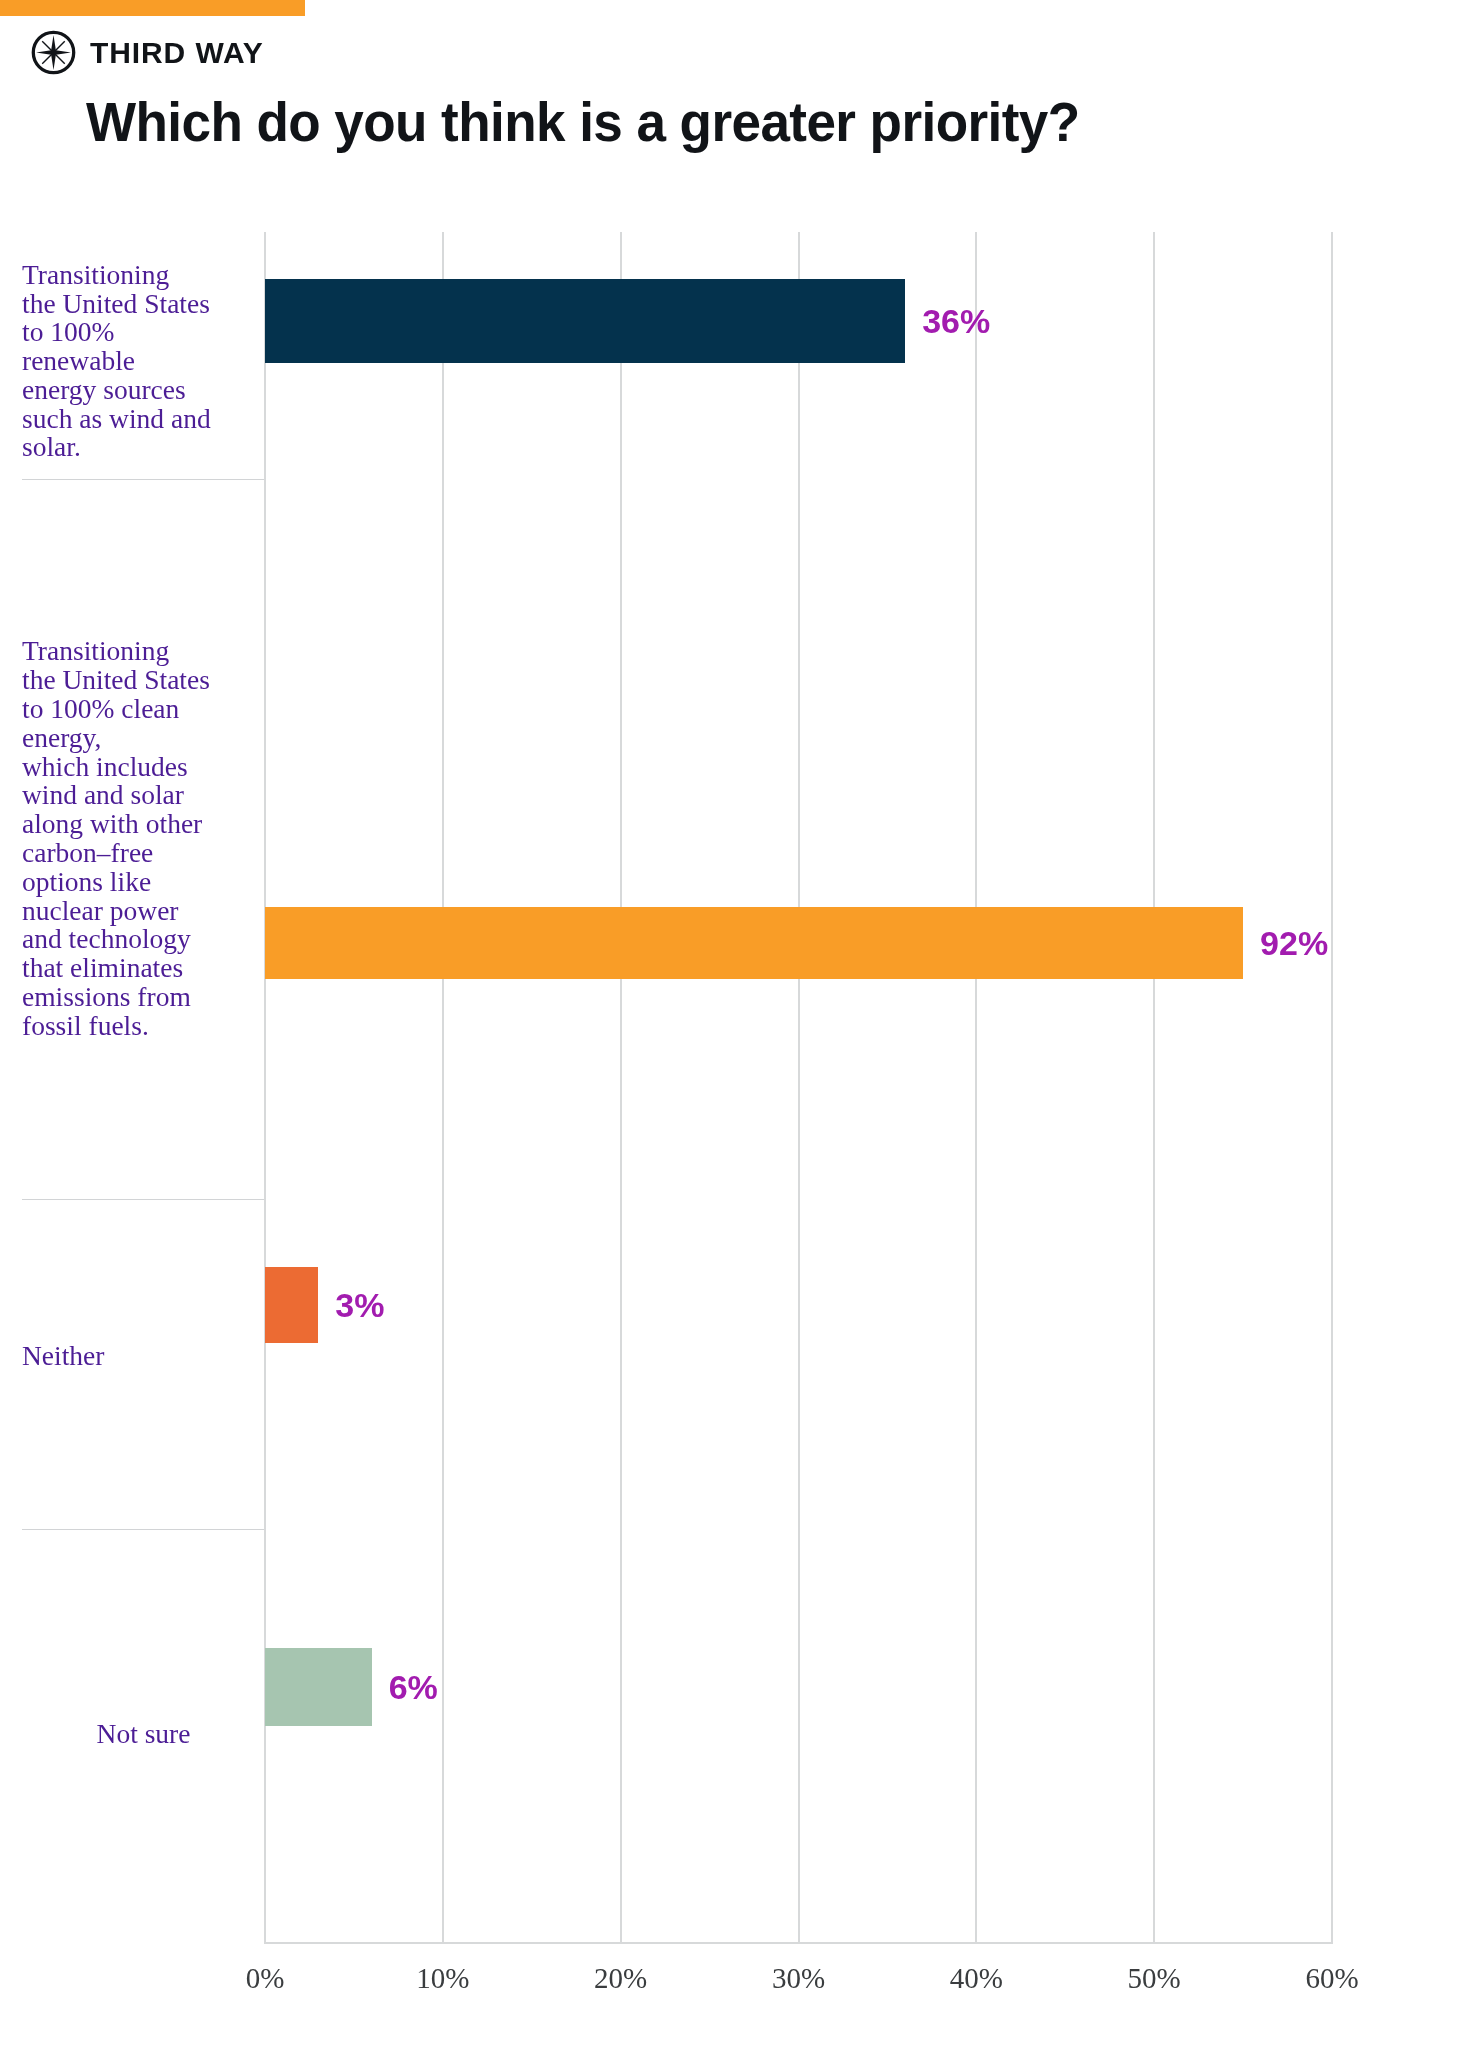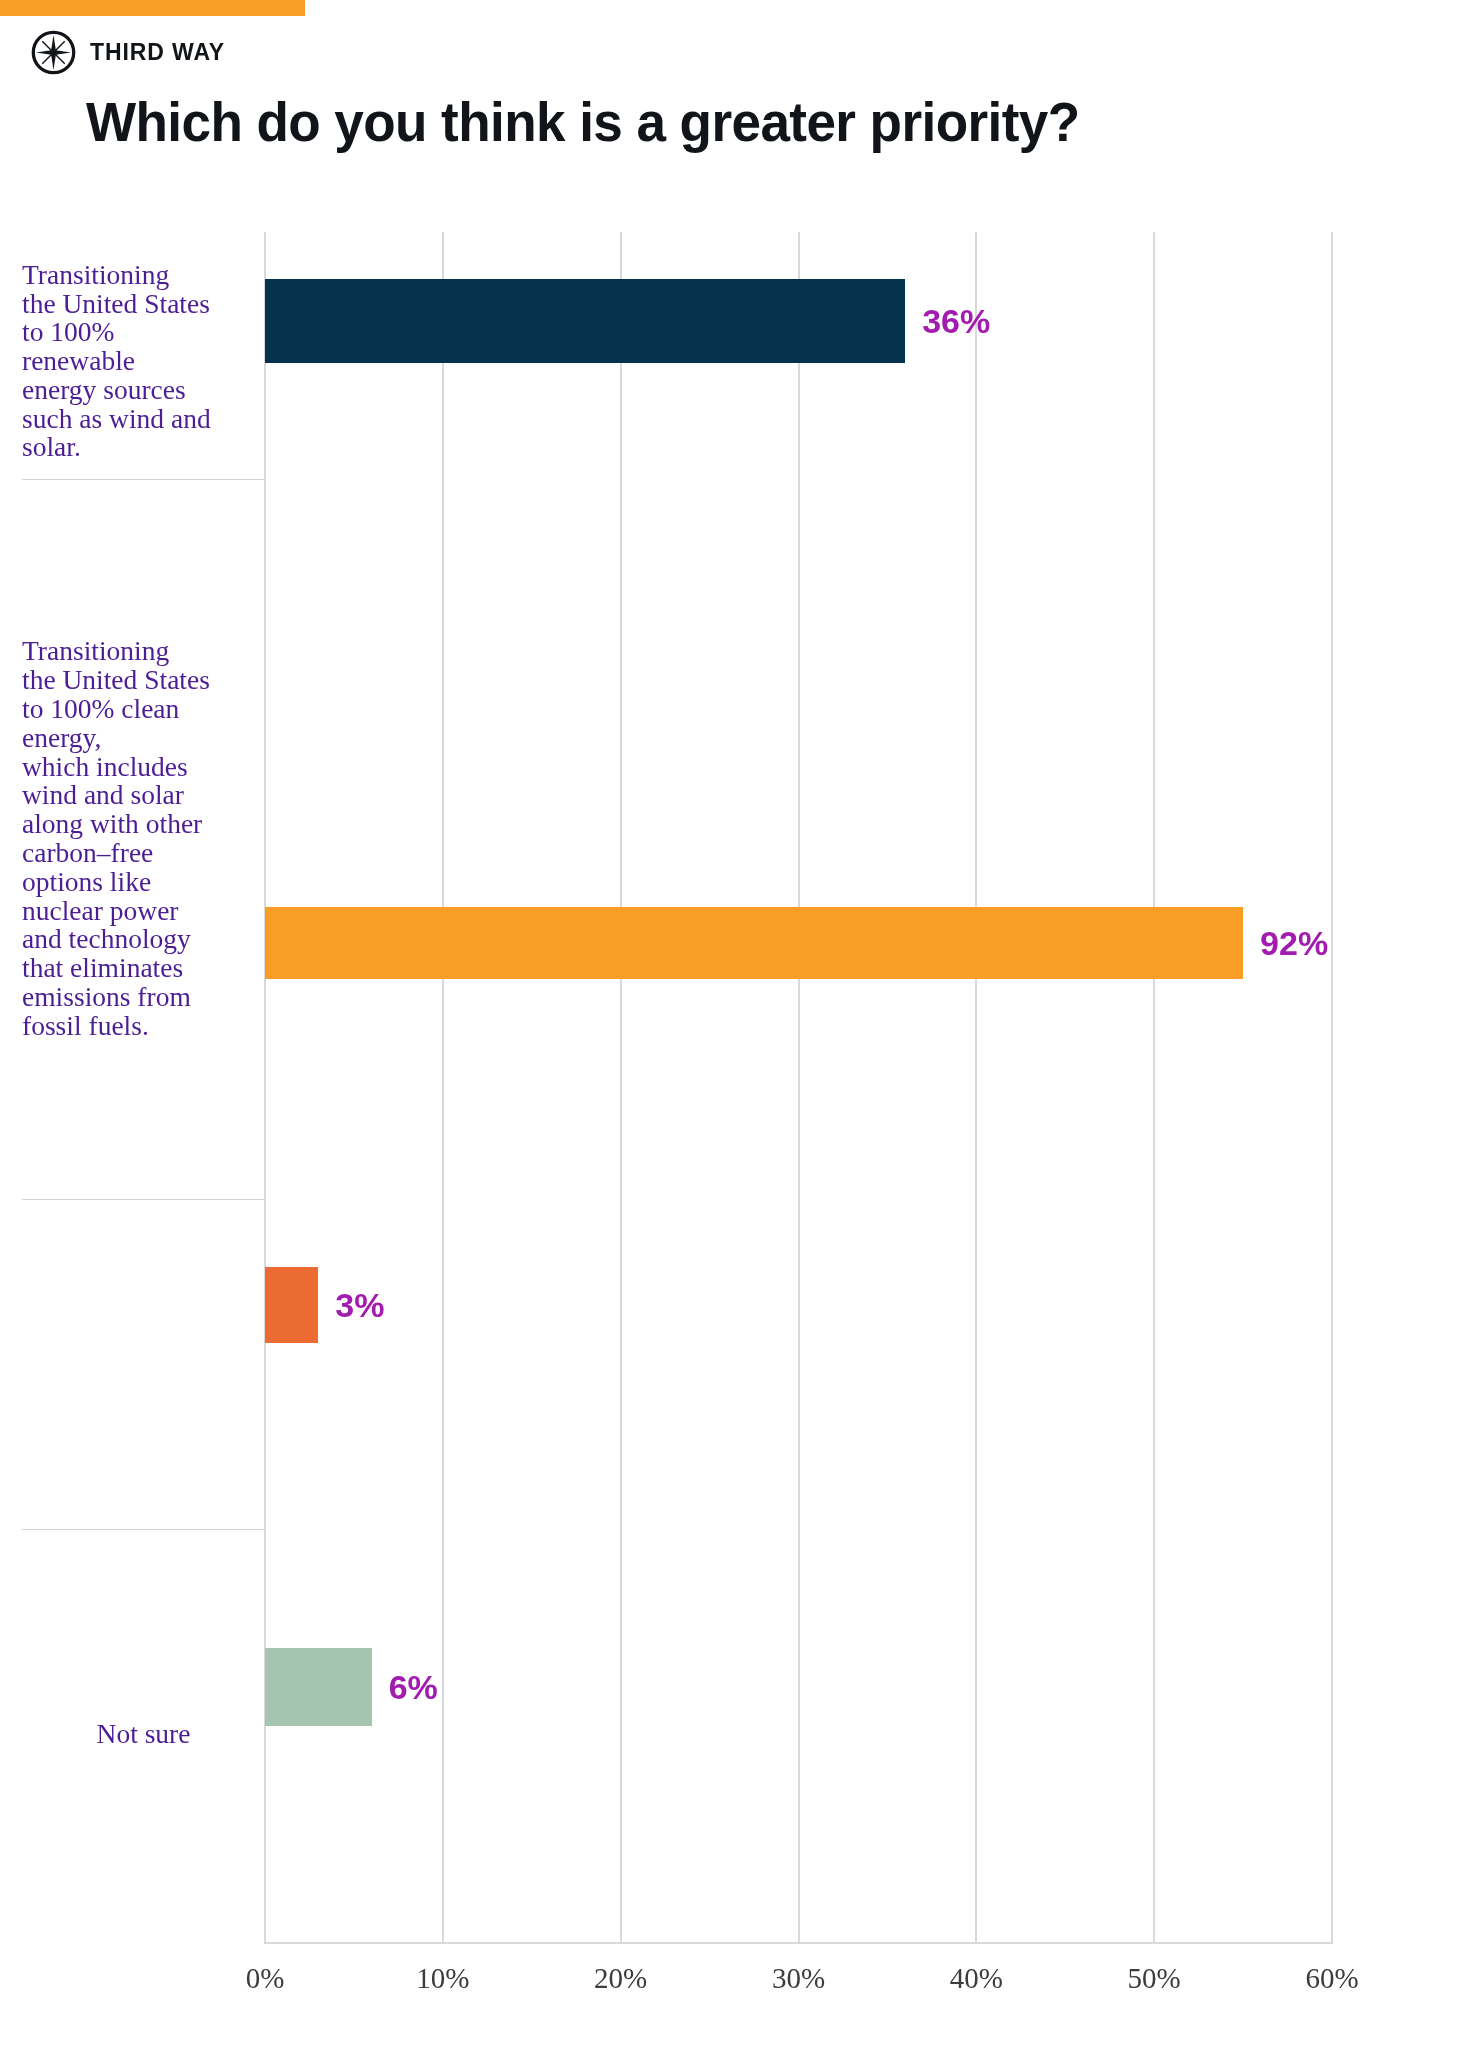--- a/index.html
+++ b/index.html
@@ -35,21 +35,21 @@
     gap: 13px;
   }
   .brand-mark {
     width: 47px;
     height: 47px;
     flex: 0 0 auto;
   }
   .brand-name {
     font-family: "Liberation Sans", sans-serif;
     font-weight: bold;
-    font-size: 23px;
+    font-size: 30px;
     letter-spacing: 0.9px;
     color: #111418;
     white-space: nowrap;
   }
 
   
   .chart-title {
     position: absolute;
     left: 86px;
     top: 92px;
@@ -191,20 +191,23 @@
 <div class="plot">
   <div class="cat-col">
       <div class="cat-row" style="top: 0px; height: 247px;">
         <span class="cat-text" style="position: relative; top: 6px;">Transitioning<br>the United States<br>to 100%<br>renewable<br>energy sources<br>such as wind and<br>solar.</span>
       </div>
       <div class="cat-sep" style="top: 247px;"></div>
       <div class="cat-row" style="top: 247px; height: 720px;">
         <span class="cat-text" style="position: relative; top: 0px;">Transitioning<br>the United States<br>to 100% clean<br>energy,<br>which includes<br>wind and solar<br>along with other<br>carbon–free<br>options like<br>nuclear power<br>and technology<br>that eliminates<br>emissions from<br>fossil fuels.</span>
       </div>
       <div class="cat-sep" style="top: 967px;"></div>
+      <div class="cat-row" style="top: 967px; height: 330px;">
+        <span class="cat-text" style="position: relative; top: -8px;">Neither</span>
+      </div>
       <div class="cat-sep" style="top: 1297px;"></div>
       <div class="cat-row" style="top: 1297px; height: 415px;">
         <span class="cat-text" style="position: relative; top: -2px; text-align: center;">Not sure</span>
       </div>
     </div>
   <div class="bars">
     <div class="axis-baseline"></div>
   <div class="gridline" style="left: -1px;"></div>
       <div class="gridline" style="left: 176.833px;"></div>
       <div class="gridline" style="left: 354.667px;"></div>

